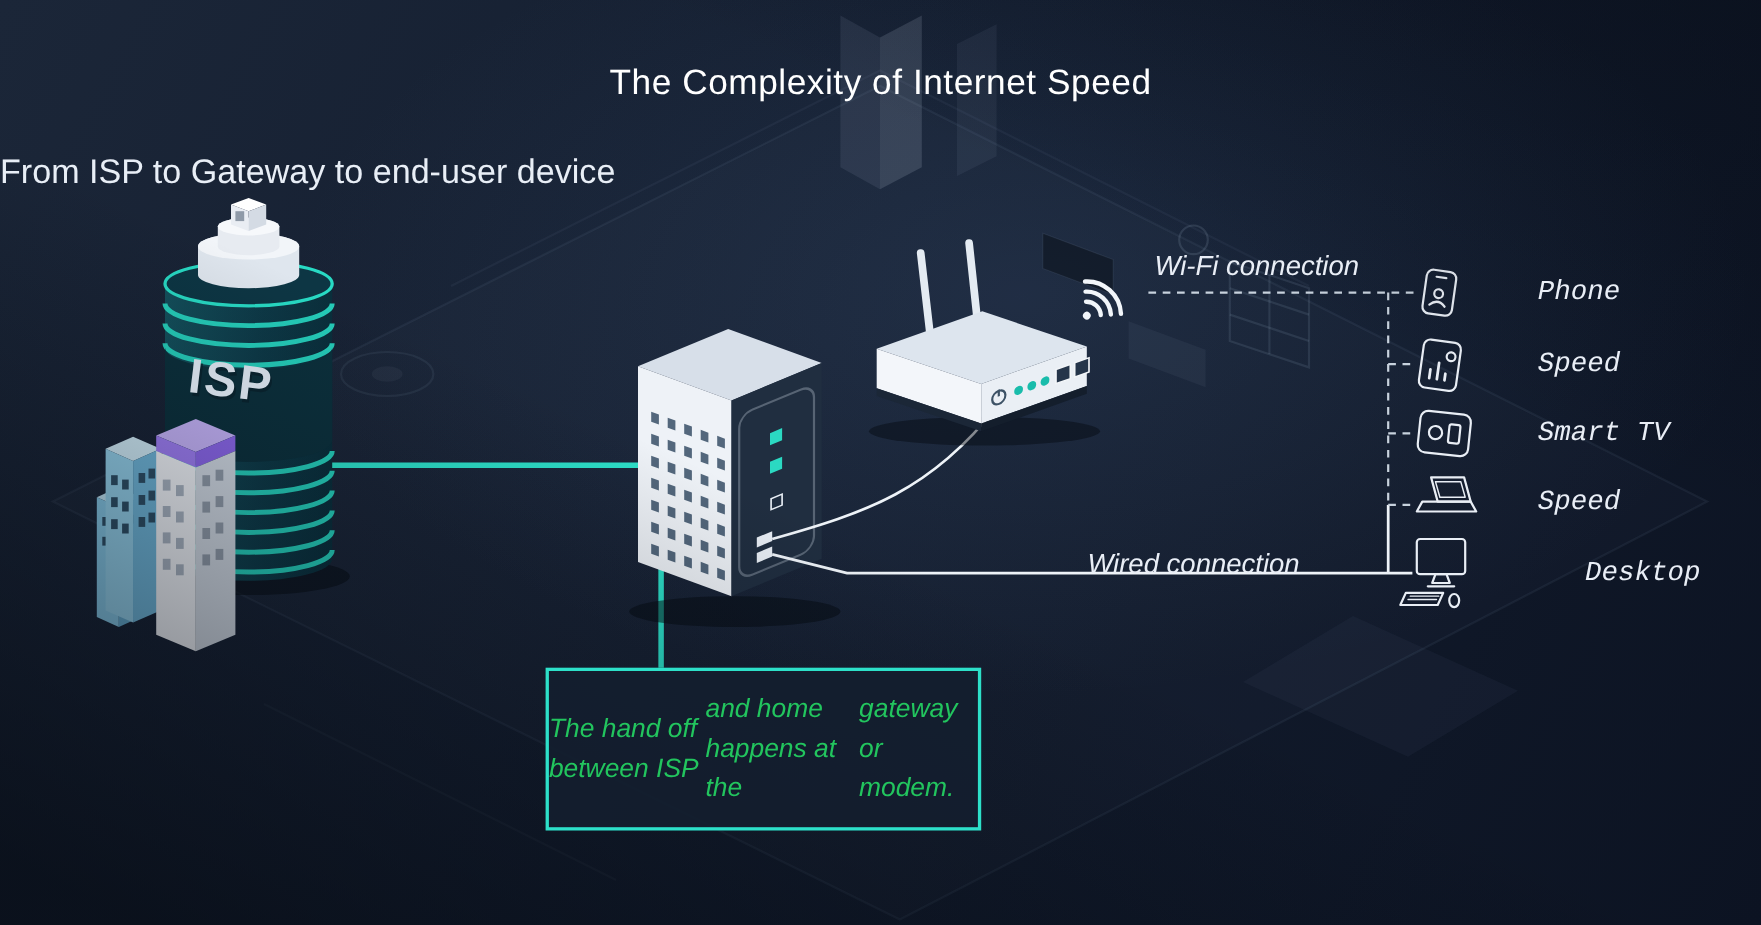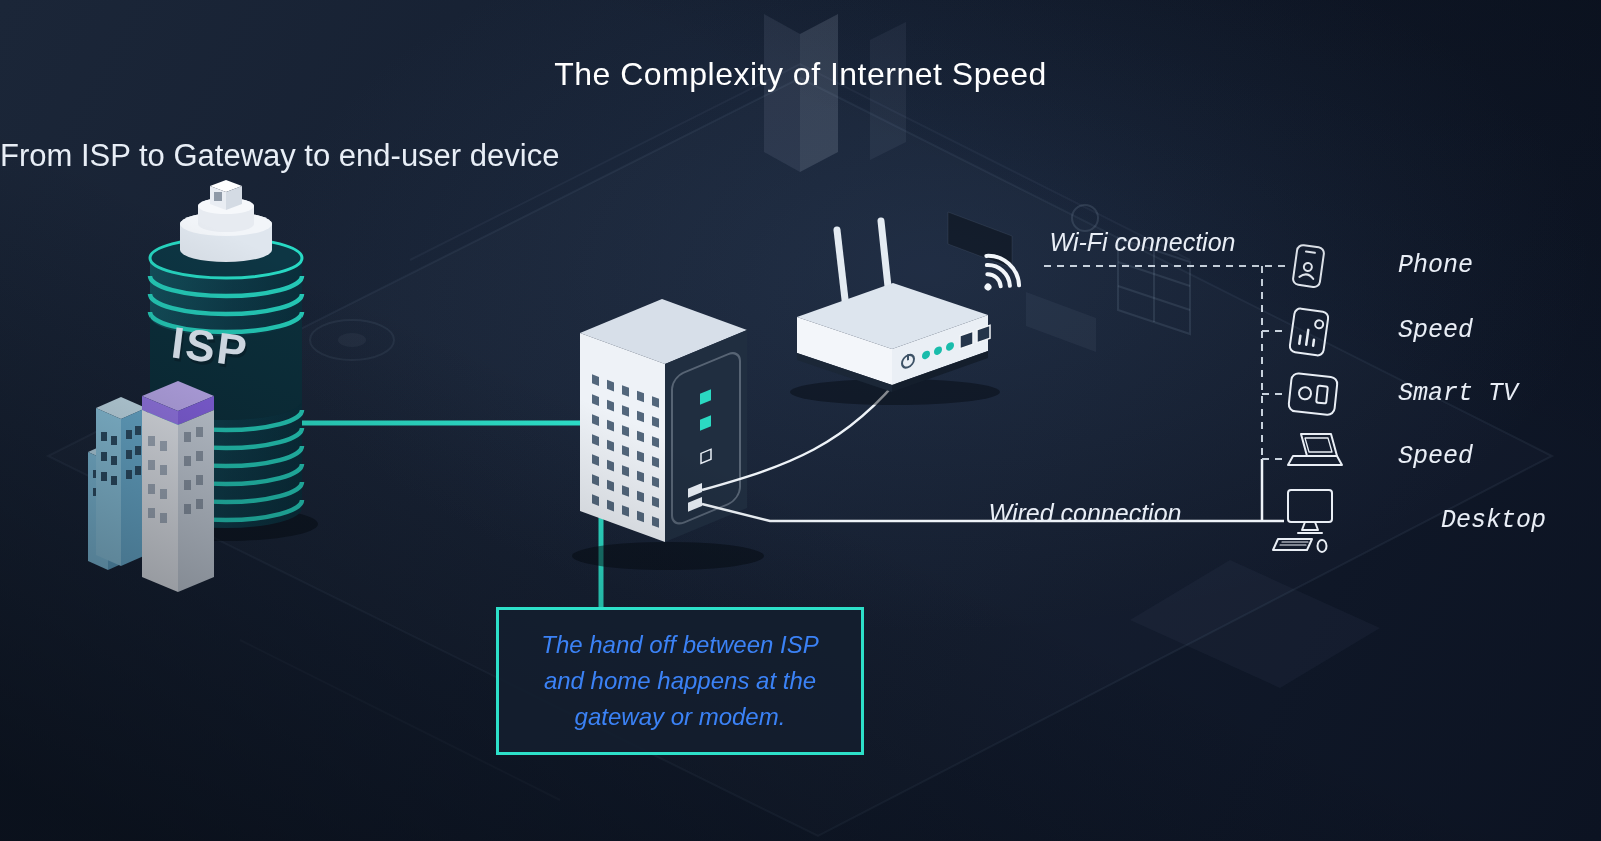--- a/index.html
+++ b/index.html
@@ -33,24 +33,24 @@
     text-align:center; white-space:nowrap;
   }
   .isp-label {
     position:absolute; left:140px; top:322px; width:140px; text-align:center;
     font-size:44px; font-weight:700; color:#ccd5df; letter-spacing:2px;
     transform:rotate(7deg); text-shadow:2px 3px 0 rgba(8,26,36,.6);
   }
   .dev-label { left:1398px; text-align:left;font-family:Liberation Mono, monospace; }
 
   .callout {
-    position:absolute; left:496px; top:607px; width:368px; height:148px;
+    position:absolute; left:496px; top:607px; width:396px; height:148px;
     border:3px solid #2de0c9; background:rgba(19,30,46,.93);
-    display:flex; flex-direction:column; justify-content:center; align-items:center;
-    font-style:italic; font-size:24px; line-height:36px; color:#3b82f6;
+    display:flex; flex-direction:row; justify-content:center; align-items:center;
+    font-style:italic; font-size:24px; line-height:36px; color:#22c55e;
   }
 </style>
 </head>
 <body>
 
 <div id="stage">
 
   <svg class="scene" viewBox="0 0 1601 841">
     <defs>
       <linearGradient id="towerG" x1="0" y1="0" x2="1" y2="0">

